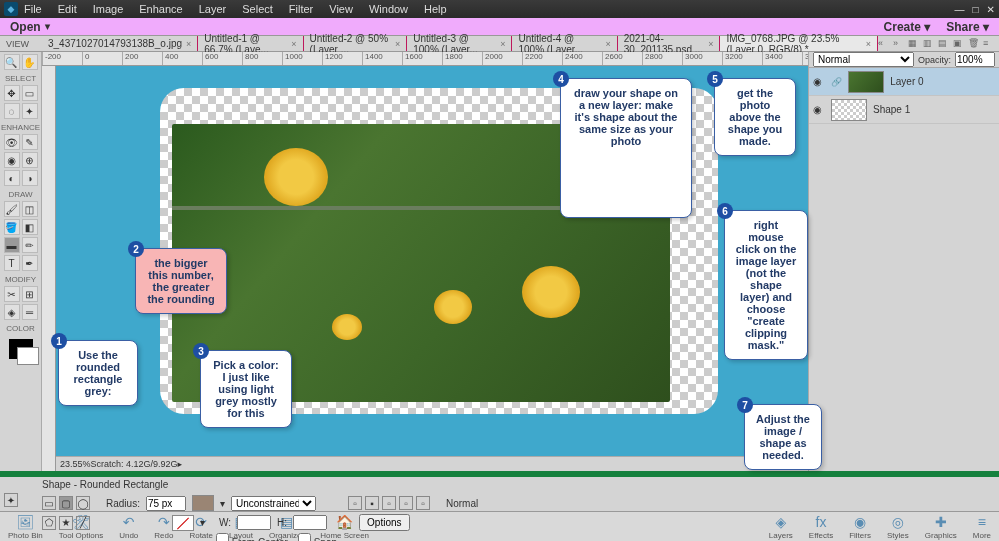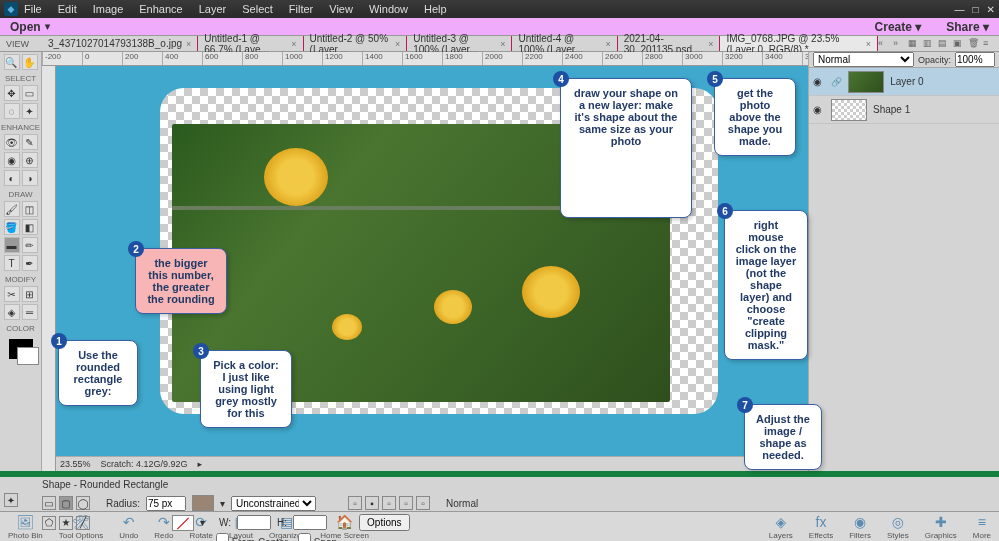--- a/index.html
+++ b/index.html
@@ -11,21 +11,21 @@
 .titlebar .menu { display:flex; gap:16px; font-size:11px; }
 .titlebar .menu span { cursor:pointer; }
 .titlebar .winbtns { margin-left:auto; display:flex; gap:8px; font-size:10px; }
 
 
 .openbar { height:18px; background:#f0abfc; display:flex; align-items:center; padding:0 10px; border-bottom:1px solid #999; }
 .openbar .open { font-weight:bold; font-size:12px; }
 .openbar .modes { position:absolute; left:50%; transform:translateX(-50%); display:flex; gap:4px; }
 .openbar .mode { padding:2px 10px; font-size:11px; font-weight:bold; color:#555; }
 .openbar .mode.active { background:#3a3a3a; color:#fff; border-radius:2px; }
-.openbar .right { margin-left:auto; display:flex; gap:25px; font-weight:bold; font-size:12px; }
+.openbar .right { margin-left:auto; display:flex; gap:16px; font-weight:bold; font-size:12px; }
 
 
 .tabstrip { height:16px; background:#d4d4d4; display:flex; align-items:center; border-bottom:1px solid #999; padding-left:42px; }
 .tabstrip .view-label { position:absolute; left:6px; font-size:9px; color:#555; }
 .tabstrip .tab { padding:0 6px; font-size:10px; border-right:1px solid #be185d; display:flex; align-items:center; height:100%; position:relative;justify-content:space-between; }
 .tabstrip .tab.active { background:#e8e8e8; }
 .tabstrip .tab .x { margin-left:4px; font-size:9px; color:#777; }
 .tabstrip .icons { margin-left:auto; display:flex; gap:3px; padding-right:4px; }
 .tabstrip .icons i { width:12px; height:12px; display:inline-block; font-style:normal; font-size:9px; color:#666; }
 
@@ -48,21 +48,21 @@
 .ruler-v { position:absolute; left:0; top:14px; bottom:0; width:14px; background:#e4e4e4; border-right:1px solid #999; }
 .canvas { position:absolute; left:14px; right:0; top:14px; bottom:15px; background:#3fa8cc; }
 .rounded-shape { position:absolute; left:104px; top:22px; width:558px; height:326px; background:repeating-conic-gradient(#ccc 0 25%,#fff 0 50%) 0 0/16px 16px; border-radius:24px; overflow:hidden; }
 .photo { position:absolute; left:12px; top:36px; width:498px; height:278px; background:linear-gradient(130deg,#2b5a1e 0%,#4a7530 30%,#3d6628 60%,#2e4f1d 100%); border-radius:2px; }
 .photo .sun { position:absolute; border-radius:50%; background:radial-gradient(circle,#f2c944 40%,#e0a820 70%); }
 .photo .sun.s1{ left:92px; top:24px; width:64px; height:58px; }
 .photo .sun.s2{ left:350px; top:142px; width:58px; height:52px; }
 .photo .sun.s3{ left:262px; top:166px; width:38px; height:34px; }
 .photo .sun.s4{ left:160px; top:190px; width:30px; height:26px; }
 .photo .fence{ position:absolute; left:0; right:0; top:82px; height:4px; background:#6a7d5e; }
-.statusline { position:absolute; bottom:0; left:14px; right:0; height:15px; background:#d4d4d4; border-top:1px solid #aaa; font-size:9px; display:flex; align-items:center; gap:10px; padding-left:4px; }
+.statusline { position:absolute; bottom:0; left:14px; right:0; height:15px; background:#d4d4d4; border-top:1px solid #aaa; font-size:9px; display:flex; align-items:center; padding-left:4px; }
 
 
 .rightpanel { width:191px; background:#d4d4d4; border-left:1px solid #aaa; display:flex; flex-direction:column; }
 .rp-top { height:16px; display:flex; align-items:center; padding:0 4px; gap:4px; border-bottom:1px solid #aaa; }
 .rp-top select { font-size:10px; flex:1; }
 .rp-top .opac { font-size:9px; }
 .rp-layers { flex:1; }
 .rp-layer { display:flex; align-items:center; height:28px; padding:2px 4px; gap:6px; border-bottom:1px solid #c4c4c4; }
 .rp-layer.sel { background:#b5cfe3; }
 .rp-layer .eye { width:12px; font-size:10px; }

